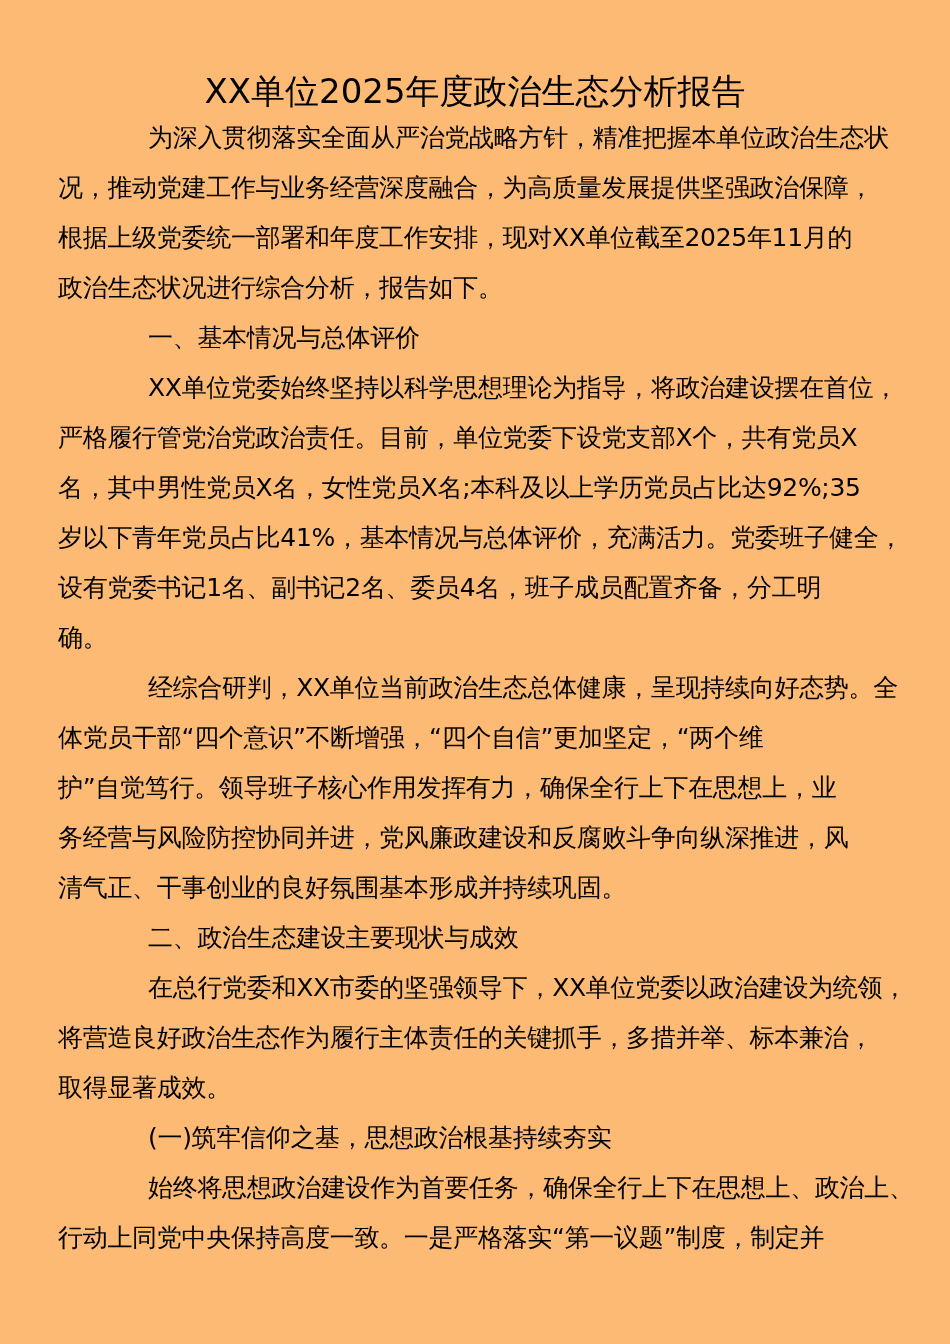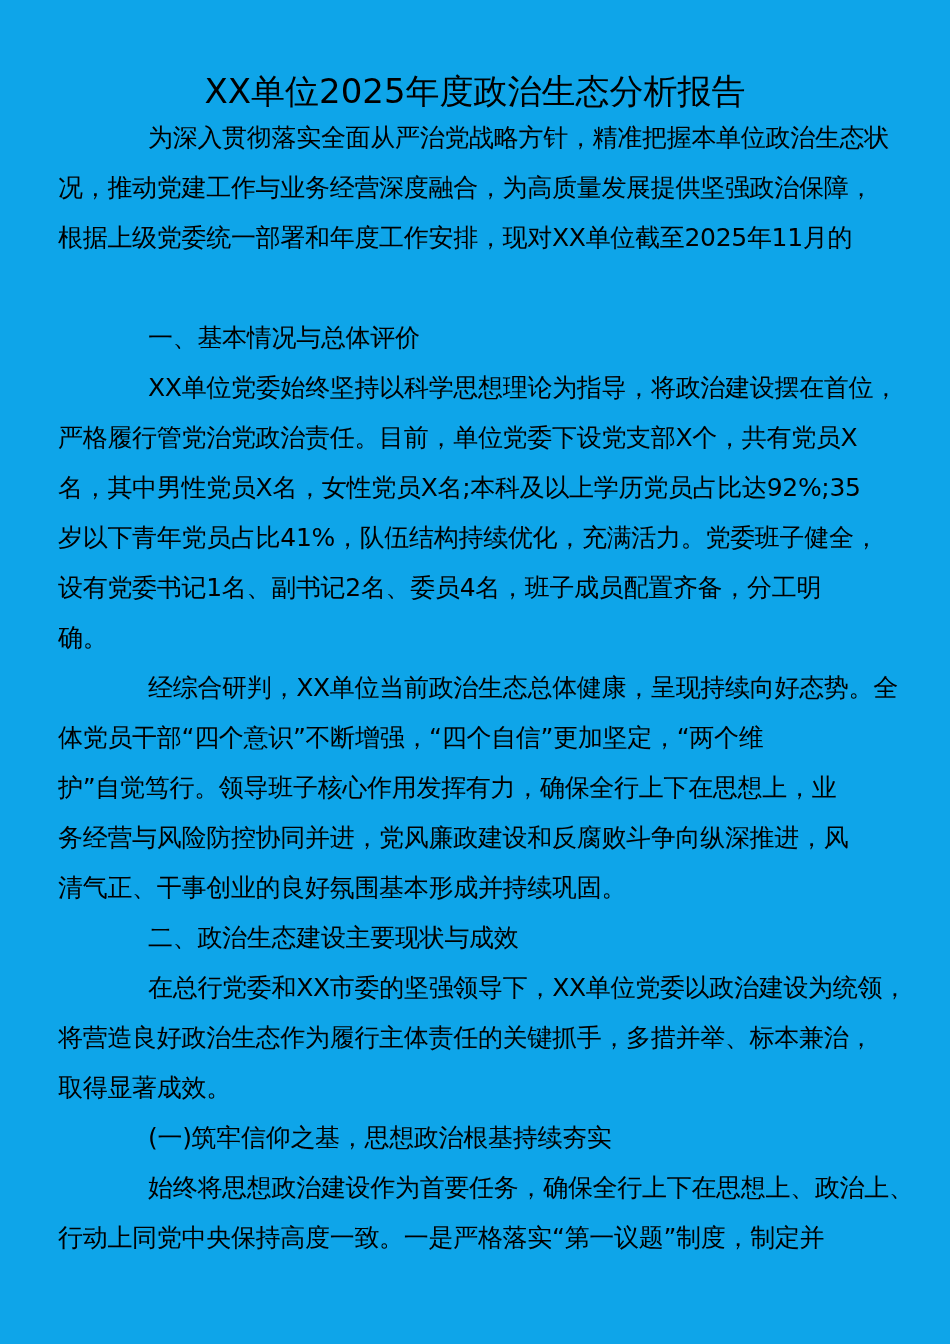--- a/index.html
+++ b/index.html
@@ -1,41 +1,42 @@
 <!DOCTYPE html>
 <html><head>
 <meta charset="utf-8">
 <style>
   html, body { margin: 0; padding: 0; background: #ffffff; }
   body { width: 950px; height: 1344px; position: relative; overflow: hidden;
          font-family: "DejaVu Sans", "Liberation Sans", sans-serif; color: #000; }
-  .page { position: absolute; left: 0; top: 0; width: 950px; height: 1344px; background: #0ea5e9; }
+  .page { position: absolute; left: 0; top: 0; width: 950px; height: 1344px; background: #fdba74; }
   .title { position: absolute; left: 0; width: 950px; top: 66px; text-align: center;
            font-size: 34px; line-height: 50px; letter-spacing: 0px; white-space: nowrap; }
   .line { position: absolute; left: 58px; width: 840px; font-size: 25px; line-height: 36px;
           white-space: nowrap; letter-spacing: -0.3px; }
   .indent { left: 108px; margin-left: 40px; }
   .bold { font-weight: normal; }
 </style>
 </head>
 <body>
 
 <div class="page">
   <div class="title">XX单位2025年度政治生态分析报告</div>
 
   <div class="line indent" style="top:120px">为深入贯彻落实全面从严治党战略方针，精准把握本单位政治生态状</div>
   <div class="line" style="top:170px">况，推动党建工作与业务经营深度融合，为高质量发展提供坚强政治保障，</div>
   <div class="line" style="top:220px">根据上级党委统一部署和年度工作安排，现对XX单位截至2025年11月的</div>
+  <div class="line" style="top:270px">政治生态状况进行综合分析，报告如下。</div>
 
   <div class="line indent" style="top:320px">一、基本情况与总体评价</div>
 
   <div class="line indent" style="top:370px">XX单位党委始终坚持以科学思想理论为指导，将政治建设摆在首位，</div>
   <div class="line" style="top:420px">严格履行管党治党政治责任。目前，单位党委下设党支部X个，共有党员X</div>
   <div class="line" style="top:470px">名，其中男性党员X名，女性党员X名;本科及以上学历党员占比达92%;35</div>
-  <div class="line" style="top:520px">岁以下青年党员占比41%，队伍结构持续优化，充满活力。党委班子健全，</div>
+  <div class="line" style="top:520px">岁以下青年党员占比41%，基本情况与总体评价，充满活力。党委班子健全，</div>
   <div class="line" style="top:570px">设有党委书记1名、副书记2名、委员4名，班子成员配置齐备，分工明</div>
   <div class="line" style="top:620px">确。</div>
 
   <div class="line" style="top:720px">体党员干部“四个意识”不断增强，“四个自信”更加坚定，“两个维</div>
   <div class="line indent" style="top:670px">经综合研判，XX单位当前政治生态总体健康，呈现持续向好态势。全</div>
   <div class="line" style="top:770px">护”自觉笃行。领导班子核心作用发挥有力，确保全行上下在思想上，业</div>
   <div class="line" style="top:820px">务经营与风险防控协同并进，党风廉政建设和反腐败斗争向纵深推进，风</div>
   <div class="line" style="top:870px">清气正、干事创业的良好氛围基本形成并持续巩固。</div>
 
   <div class="line indent" style="top:920px">二、政治生态建设主要现状与成效</div>

